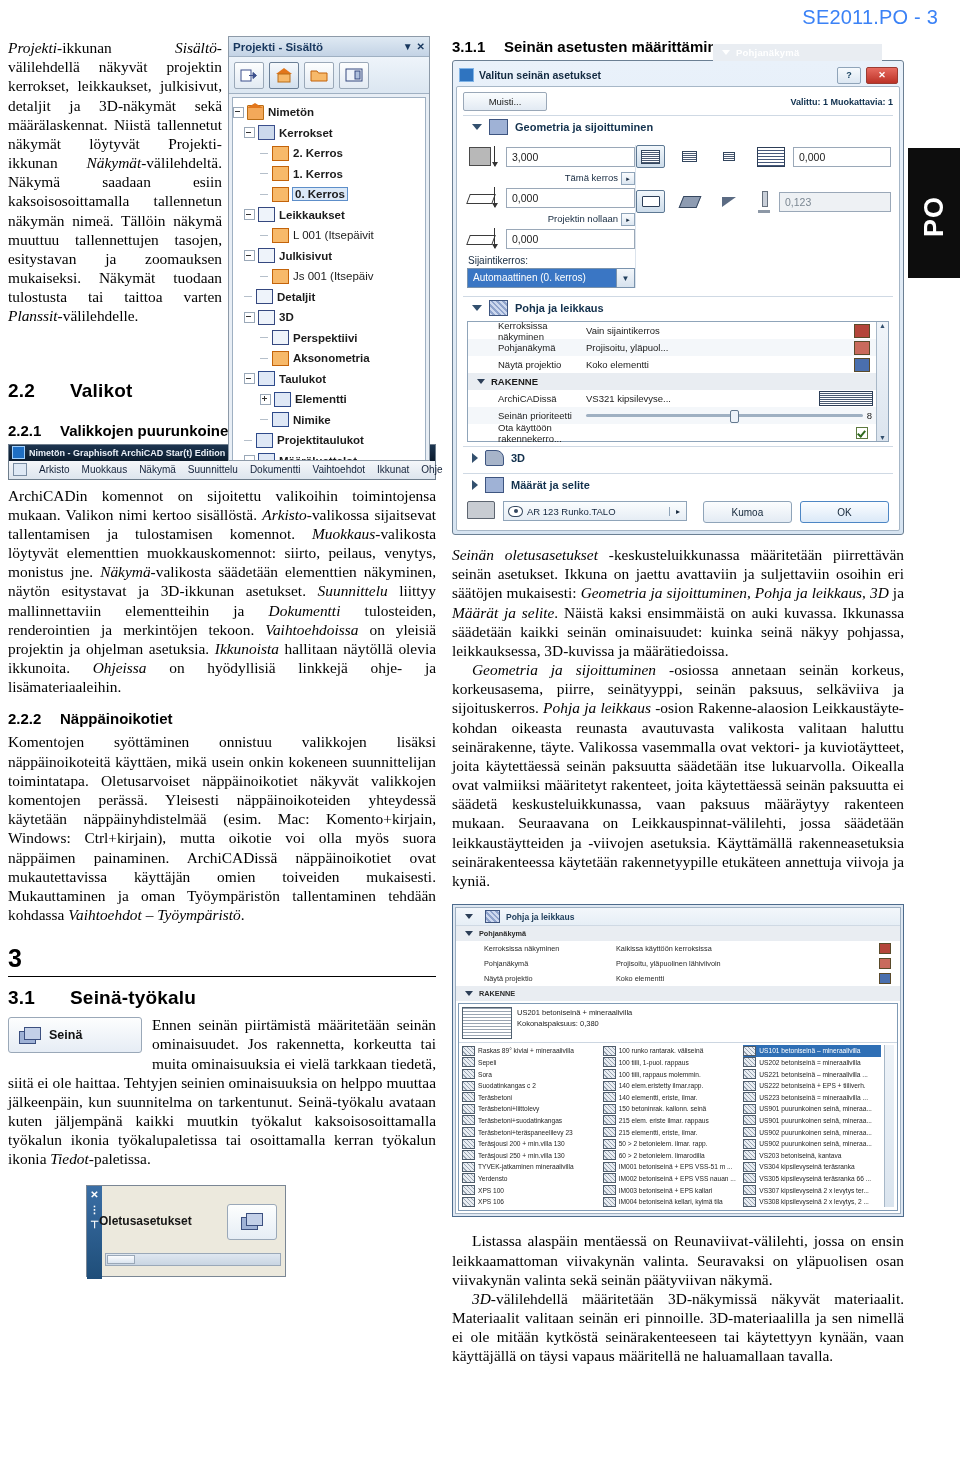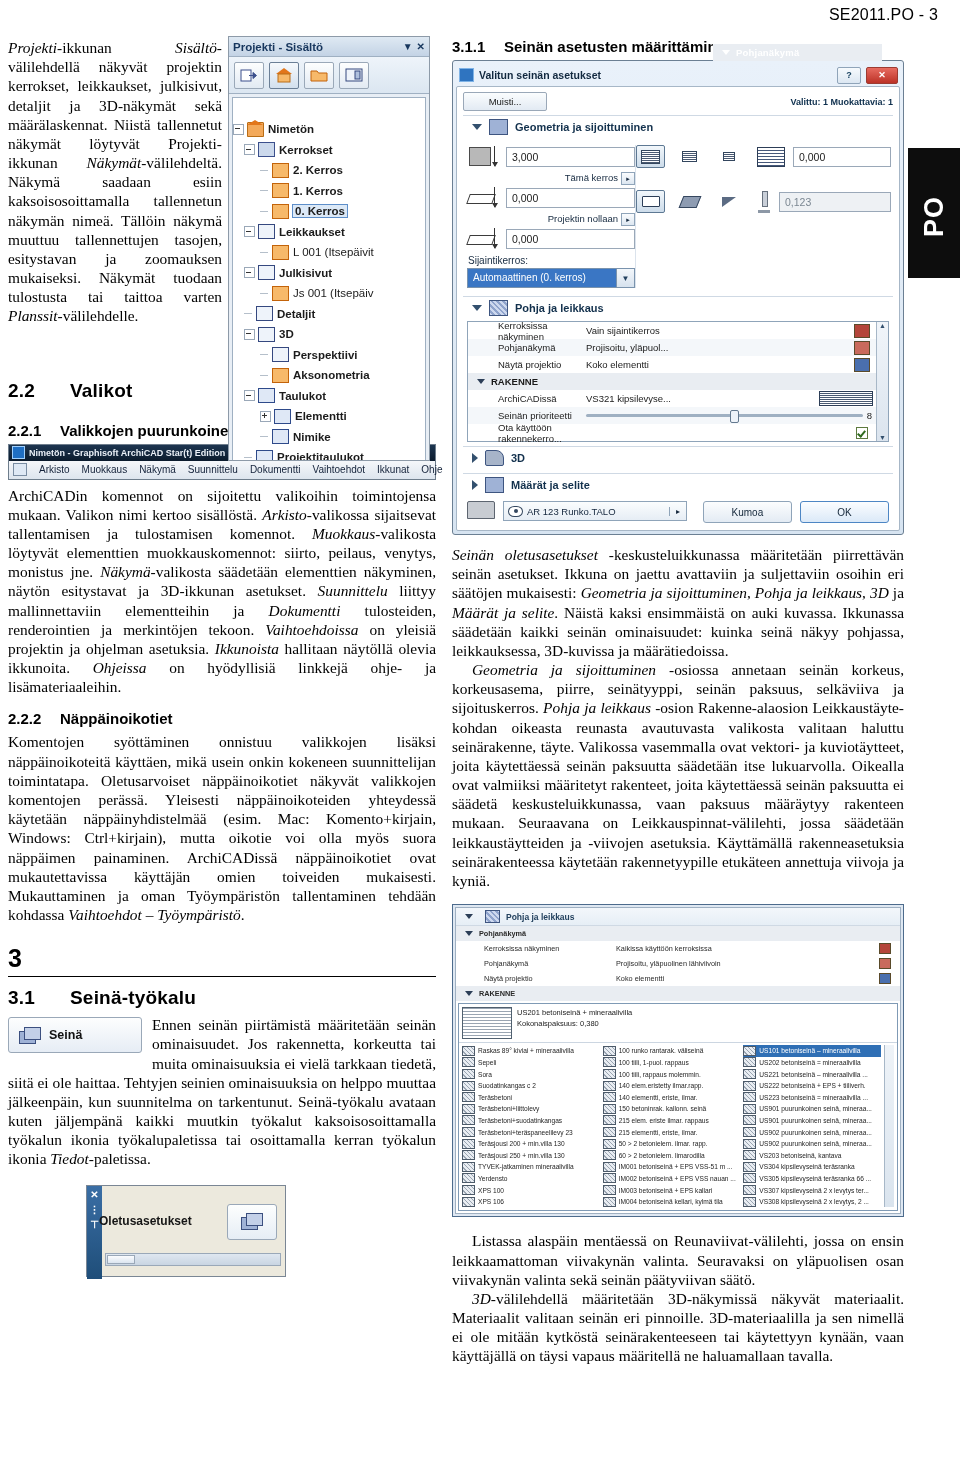--- a/index.html
+++ b/index.html
@@ -10,21 +10,21 @@
     color:#000;
     position:relative;
     overflow:hidden;
   }
   .page{position:relative;width:960px;height:1481px;}
 
   
   .hdr{
     position:absolute;top:6px;right:22px;
     font-family:"Liberation Sans", sans-serif;
-    font-size:16px;letter-spacing:.2px;color:#000000;
+    font-size:20px;letter-spacing:.2px;color:#3b82f6;
   }
 
   
   .potab{
     position:absolute;left:908px;top:148px;width:52px;height:130px;
     background:#0d0d0d;
   }
   .potab span{
     display:block;color:#fff;font-family:"Liberation Sans", sans-serif;
     font-weight:bold;font-size:27px;letter-spacing:1px;
@@ -88,21 +88,21 @@
   }
   .tbtn{
     width:28px;height:25px;border:1px solid #9aa8b8;border-radius:2px;
     background:linear-gradient(#fdfefe,#e2eaf3);
     display:flex;align-items:center;justify-content:center;
     position:relative;
   }
   .tbtn.sel{border:1.4px solid #6b7f96;background:linear-gradient(#f6f9fc,#d3e0ee);}
   .tree{
     background:#fff;margin:3px;height:361px;border:1px solid #9fb0c2;
-    overflow:hidden;padding-top:21px;position:relative;
+    overflow:hidden;padding-top:4px;position:relative;
   }
   .row{display:flex;align-items:center;height:20.5px;font-size:11.5px;color:#1b1b1b;
        white-space:nowrap;}
   .exp{
     width:9px;height:9px;border:1px solid #9aa8b8;background:#fff;
     display:inline-block;position:relative;flex:none;margin-right:3px;
   }
   .exp:before{content:"";position:absolute;left:1px;top:3.5px;width:5px;height:1px;background:#333;}
   .exp.plus:after{content:"";position:absolute;left:3px;top:1.5px;width:1px;height:5px;background:#333;}
   .dash{width:8px;height:1px;background:#b5bfca;flex:none;}
@@ -994,17 +994,17 @@
                   <span>VS308 kipsilevyseinä 2 x levytys, 2 ...</span>
                 </div>
               </div>
             <div class="d2-scroll"></div>
           </div>
         </div>
       </div>
     </div>
 
     <div class="spacer14"></div>
-    <p class="ind" id="r311c"><span>Listassa alaspäin mentäessä on Reunaviivat-välilehti, jossa on ensin leikkaamattoman viivakynän valinta. Seuravaksi on yläpuolisen osan viivakynän valinta sekä seinän päätyviivan säätö.</span></p>
+    <p class="ind" id="r311c"><span>Listassa alaspäin mentäessä on Reunaviivat-välilehti, jossa on ensin leikkaamattoman viivakynän valinta. Seuravaksi on yläpuolisen osan viivakynän valinta sekä seinän päätyviivan näkymä.</span></p>
     <p class="ind" id="r311d"><i>3D</i><span>-välilehdellä määritetään 3D-näkymissä näkyvät materiaalit. Materiaalit valitaan seinän eri pinnoille. 3D-materiaalilla ja sen nimellä ei ole mitään kytköstä seinärakenteeseen tai käytettyyn kynään, vaan käyttäjällä on täysi vapaus määritellä ne haluamallaan tavalla.</span></p>
   </div>
 
 </div>
 
 </body></html>

